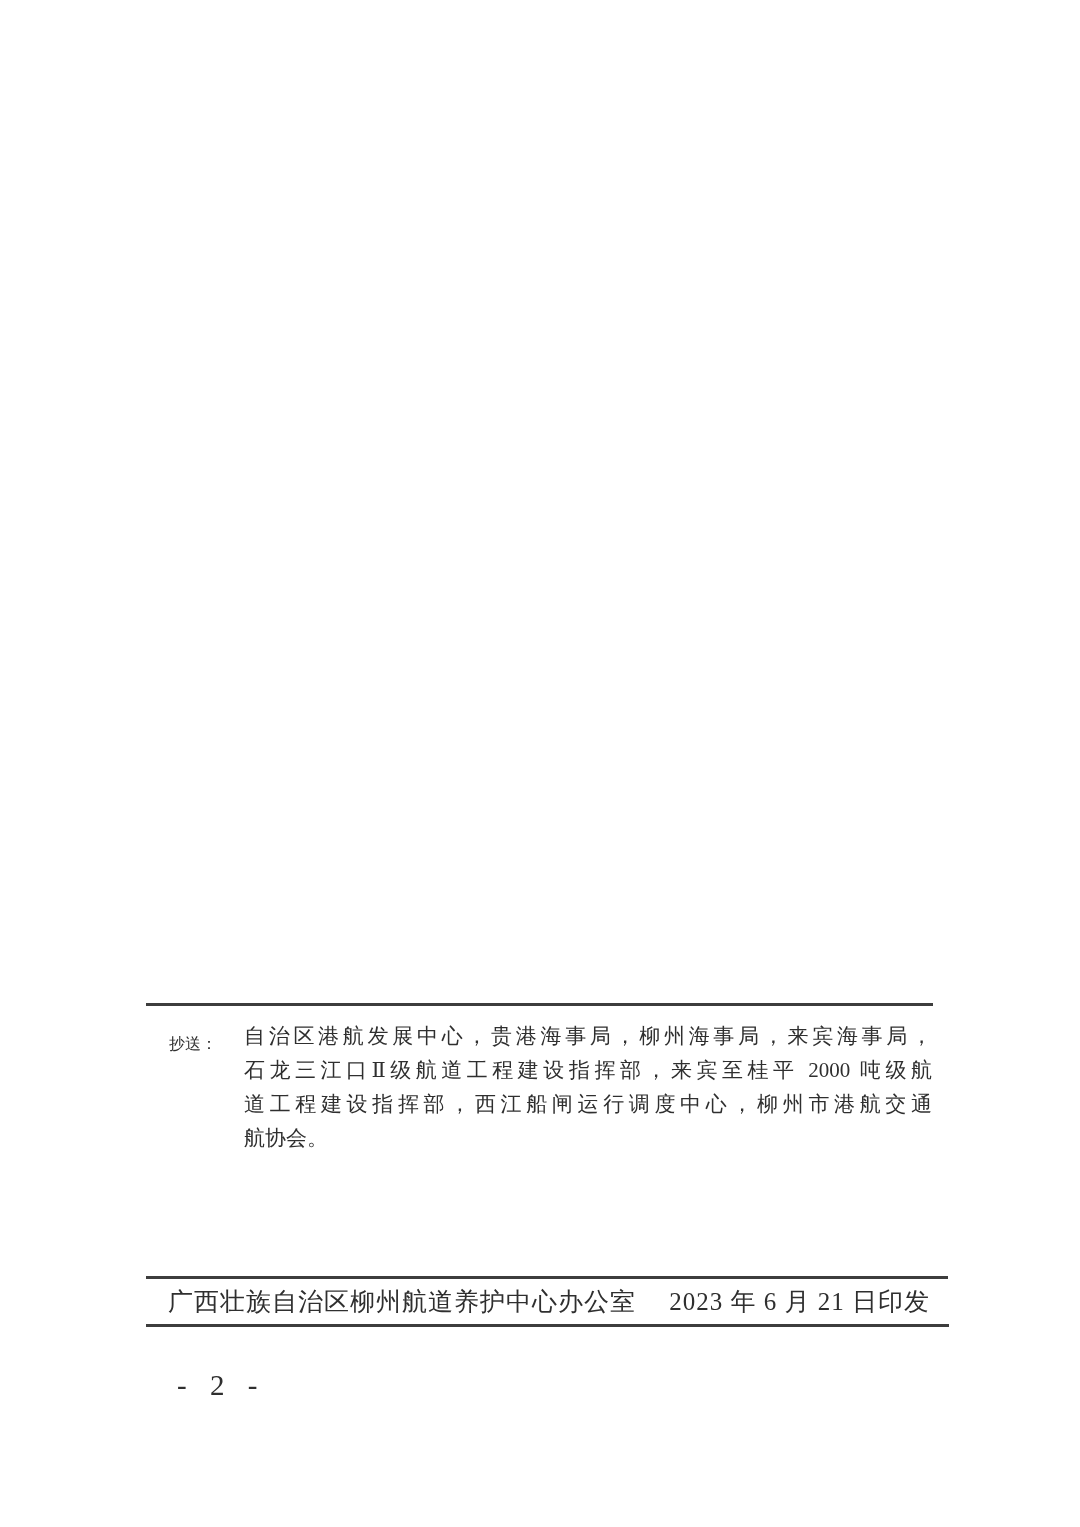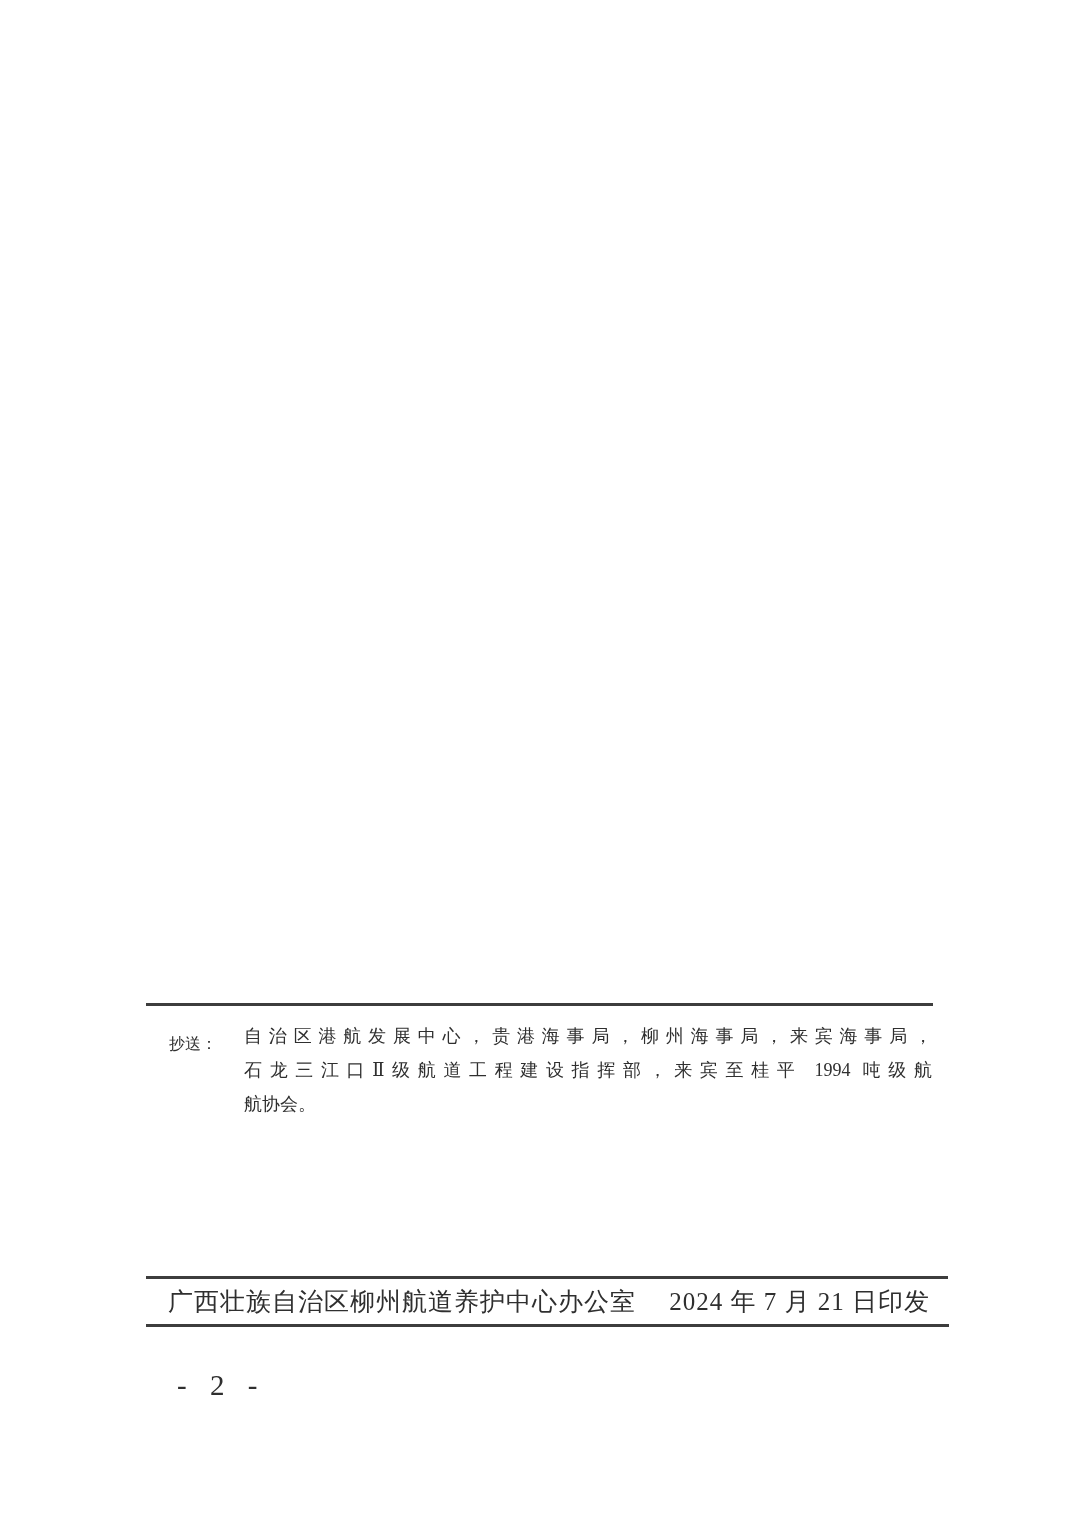--- a/index.html
+++ b/index.html
@@ -34,21 +34,21 @@
     line-height: 34px;
     letter-spacing: 0px;
     white-space: nowrap;
     margin-top: 8px;
   }
   .copy-lines {
     position: absolute;
     left: 244px;
     top: 1019px;
     width: 688px;
-    font-size: 18px;
+    font-size: 21px;
     line-height: 34px;
   }
   .copy-line {
     height: 34px;
     white-space: nowrap;
   }
   .copy-line.justified {
     white-space: normal;
     text-align: justify;
     text-align-last: justify;
@@ -89,28 +89,29 @@
 <body>
 
 <div class="page">
 
   <div class="rule rule-top"></div>
 
   <div class="copy-label">抄送：</div>
 
   <div class="copy-lines">
     <div class="copy-line justified">自治区港航发展中心，贵港海事局，柳州海事局，来宾海事局，</div>
-    <div class="copy-line justified">石龙三江口Ⅱ级航道工程建设指挥部，来宾至桂平 1994 吨级航</div>
+    <div class="copy-line justified">石龙三江口Ⅱ级航道工程建设指挥部，来宾至桂平 2000 吨级航</div>
+    <div class="copy-line justified">道工程建设指挥部，西江船闸运行调度中心，柳州市港航交通</div>
     <div class="copy-line">航协会。</div>
   </div>
 
   <div class="rule rule-mid"></div>
 
   <div class="imprint-row">
     <span class="imprint-office">广西壮族自治区柳州航道养护中心办公室</span>
-    <span class="imprint-date">2024 年 7 月 21 日印发</span>
+    <span class="imprint-date">2023 年 6 月 21 日印发</span>
   </div>
 
   <div class="rule rule-bottom"></div>
 
   <div class="page-number">- 2 -</div>
 
 </div>
 
 </body></html>

